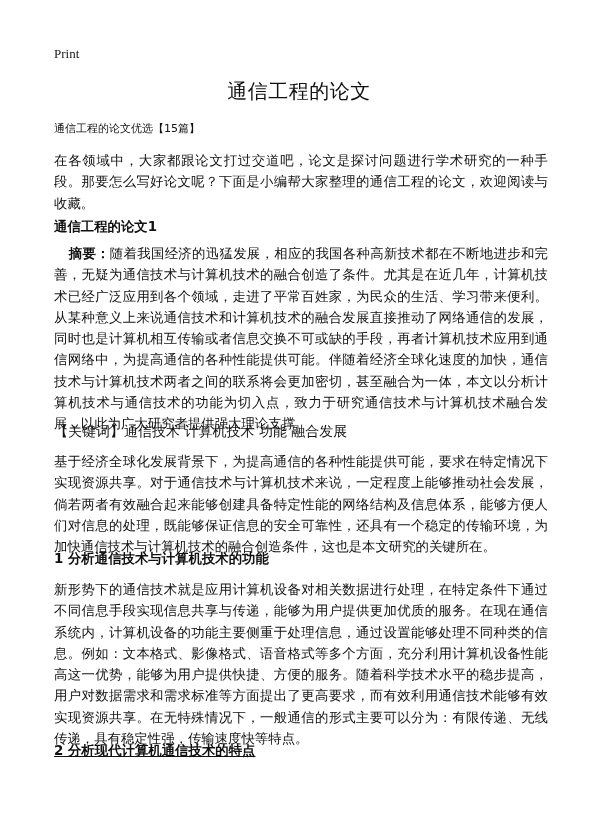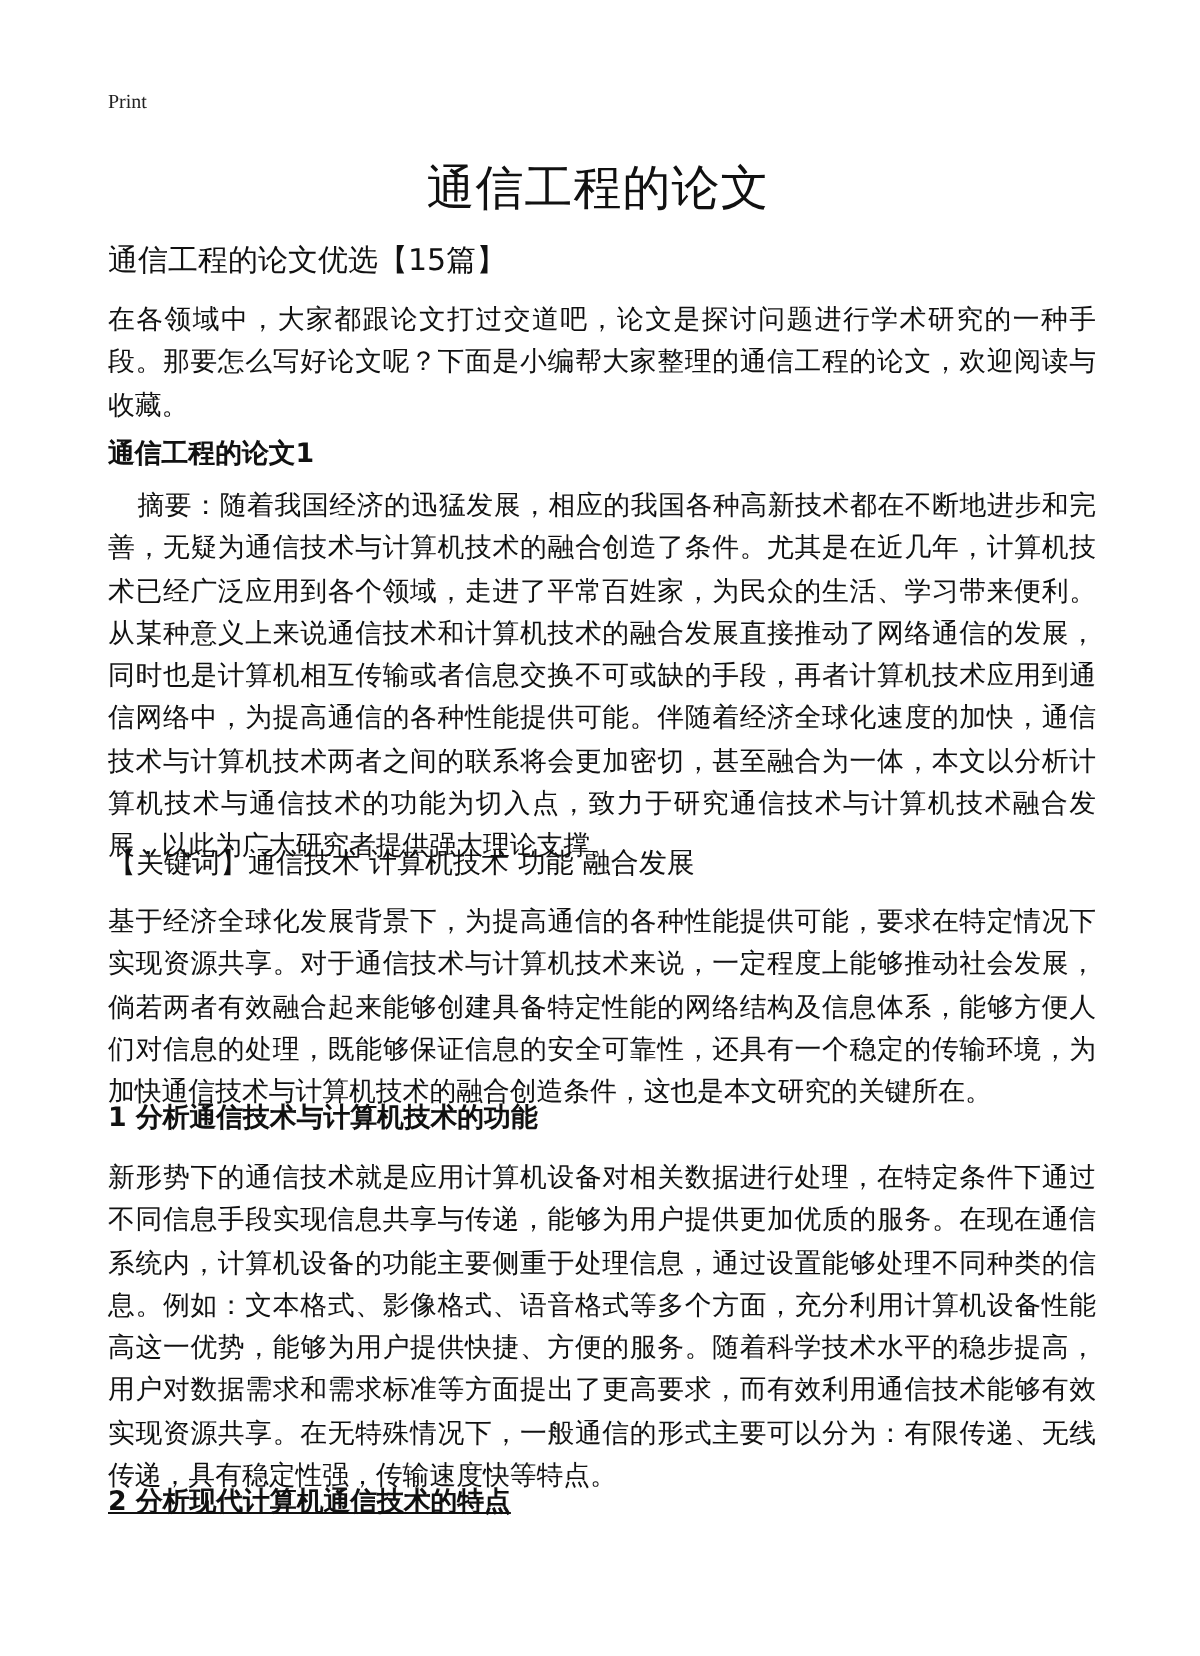--- a/index.html
+++ b/index.html
@@ -19,39 +19,39 @@
       position: absolute;
       left: 54px;
       top: 0;
       width: 500px;
     }
     .print-label {
       position: absolute;
       left: 0;
       top: 46px;
       font-family: "Liberation Serif", "DejaVu Serif", serif;
-      font-size: 10px;
+      font-size: 13px;
       color: #222;
     }
     .title {
       position: absolute;
       left: 0;
       width: 490px;
       top: 78px;
       text-align: center;
-      font-size: 24px;
+      font-size: 20px;
       font-weight: normal;
       margin: 0;
       letter-spacing: 0.5px;
     }
     .subtitle {
       position: absolute;
       left: 0;
       top: 121px;
-      font-size: 15px;
+      font-size: 11px;
       margin: 0;
     }
     .para {
       position: absolute;
       left: 0;
       width: 494px;
       font-size: 13.4px;
       line-height: 21.3px;
       margin: 0;
       text-align: justify;
@@ -66,21 +66,21 @@
       margin: 0;
     }
     .kw-heading {
       position: absolute;
       left: 0;
       font-size: 14px;
       font-weight: normal;
       margin: 0;
     }
     .abstract-label {
-      font-weight: normal;
+      font-weight: bold;
     }
   </style>
 </head>
 <body>
 
 <div class="page">
   <div class="print-label">Print</div>
 
   <h1 class="title">通信工程的论文</h1>
 

